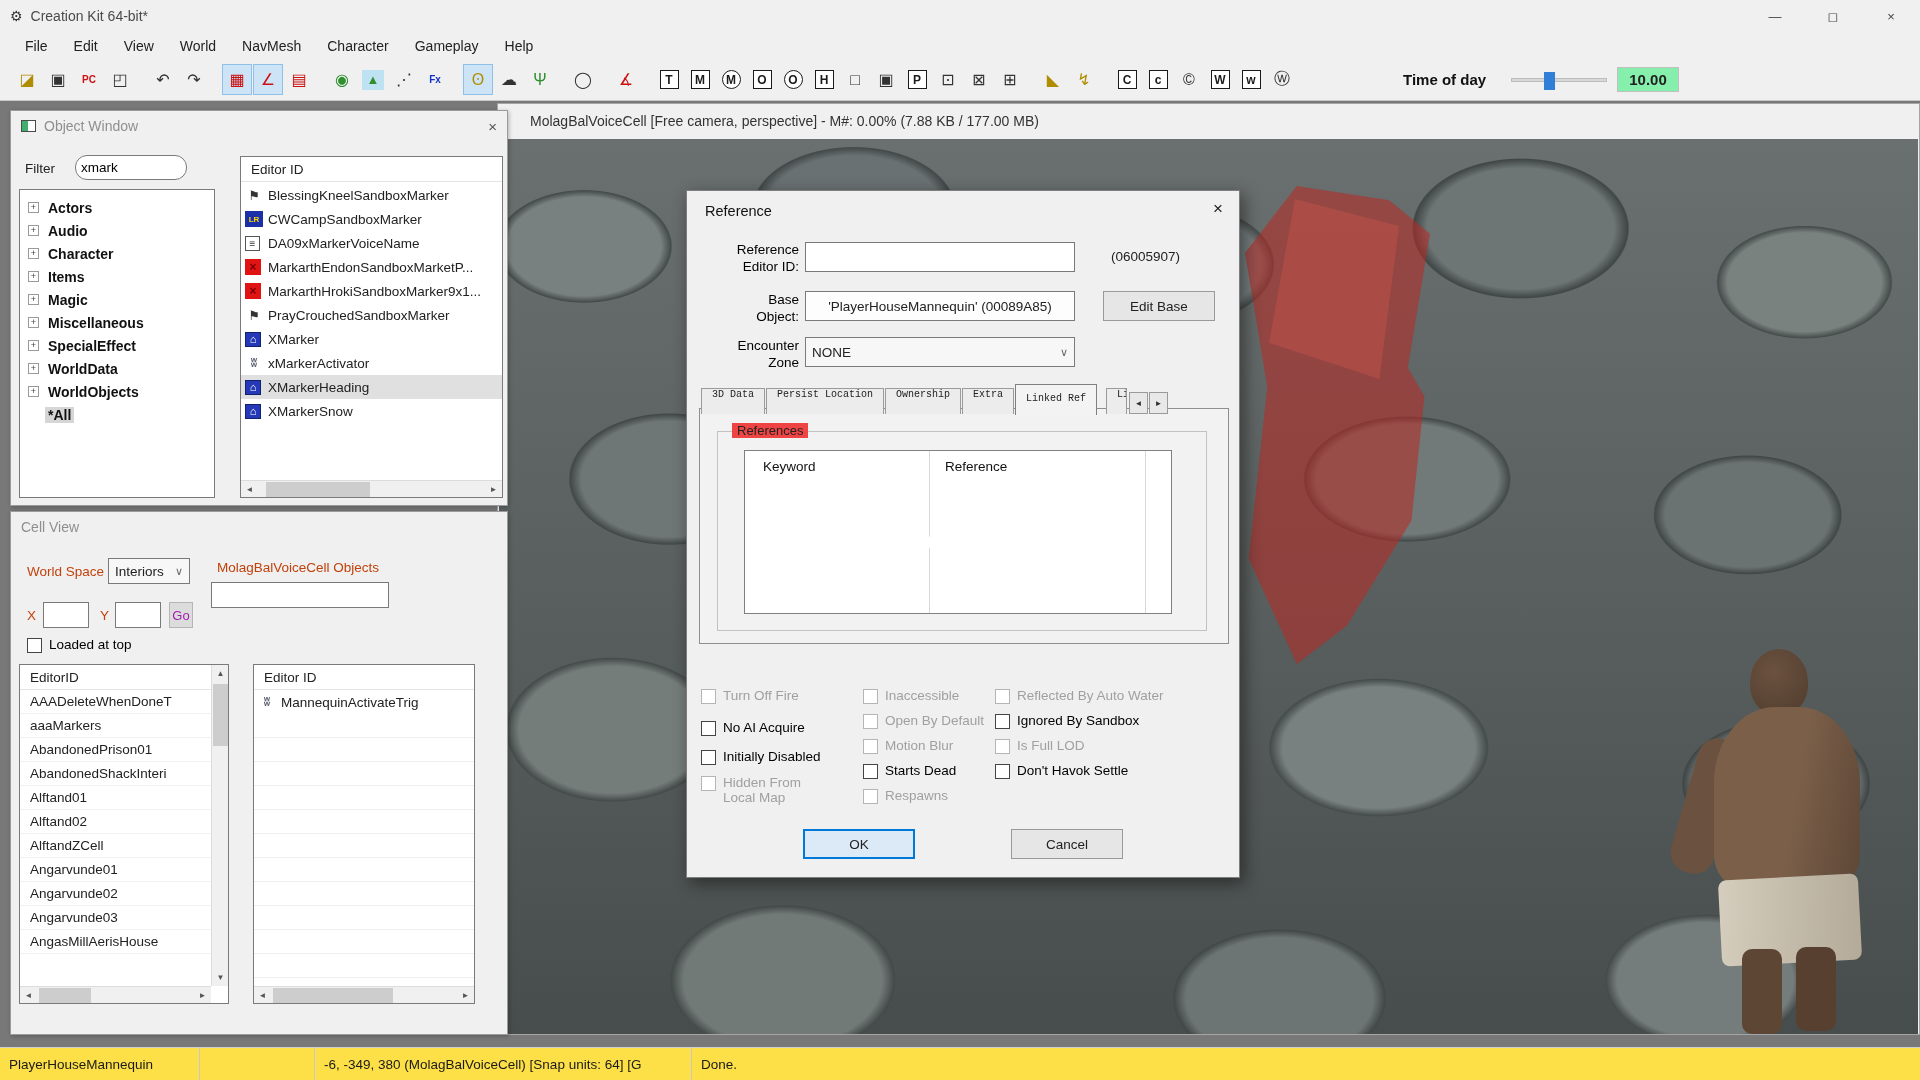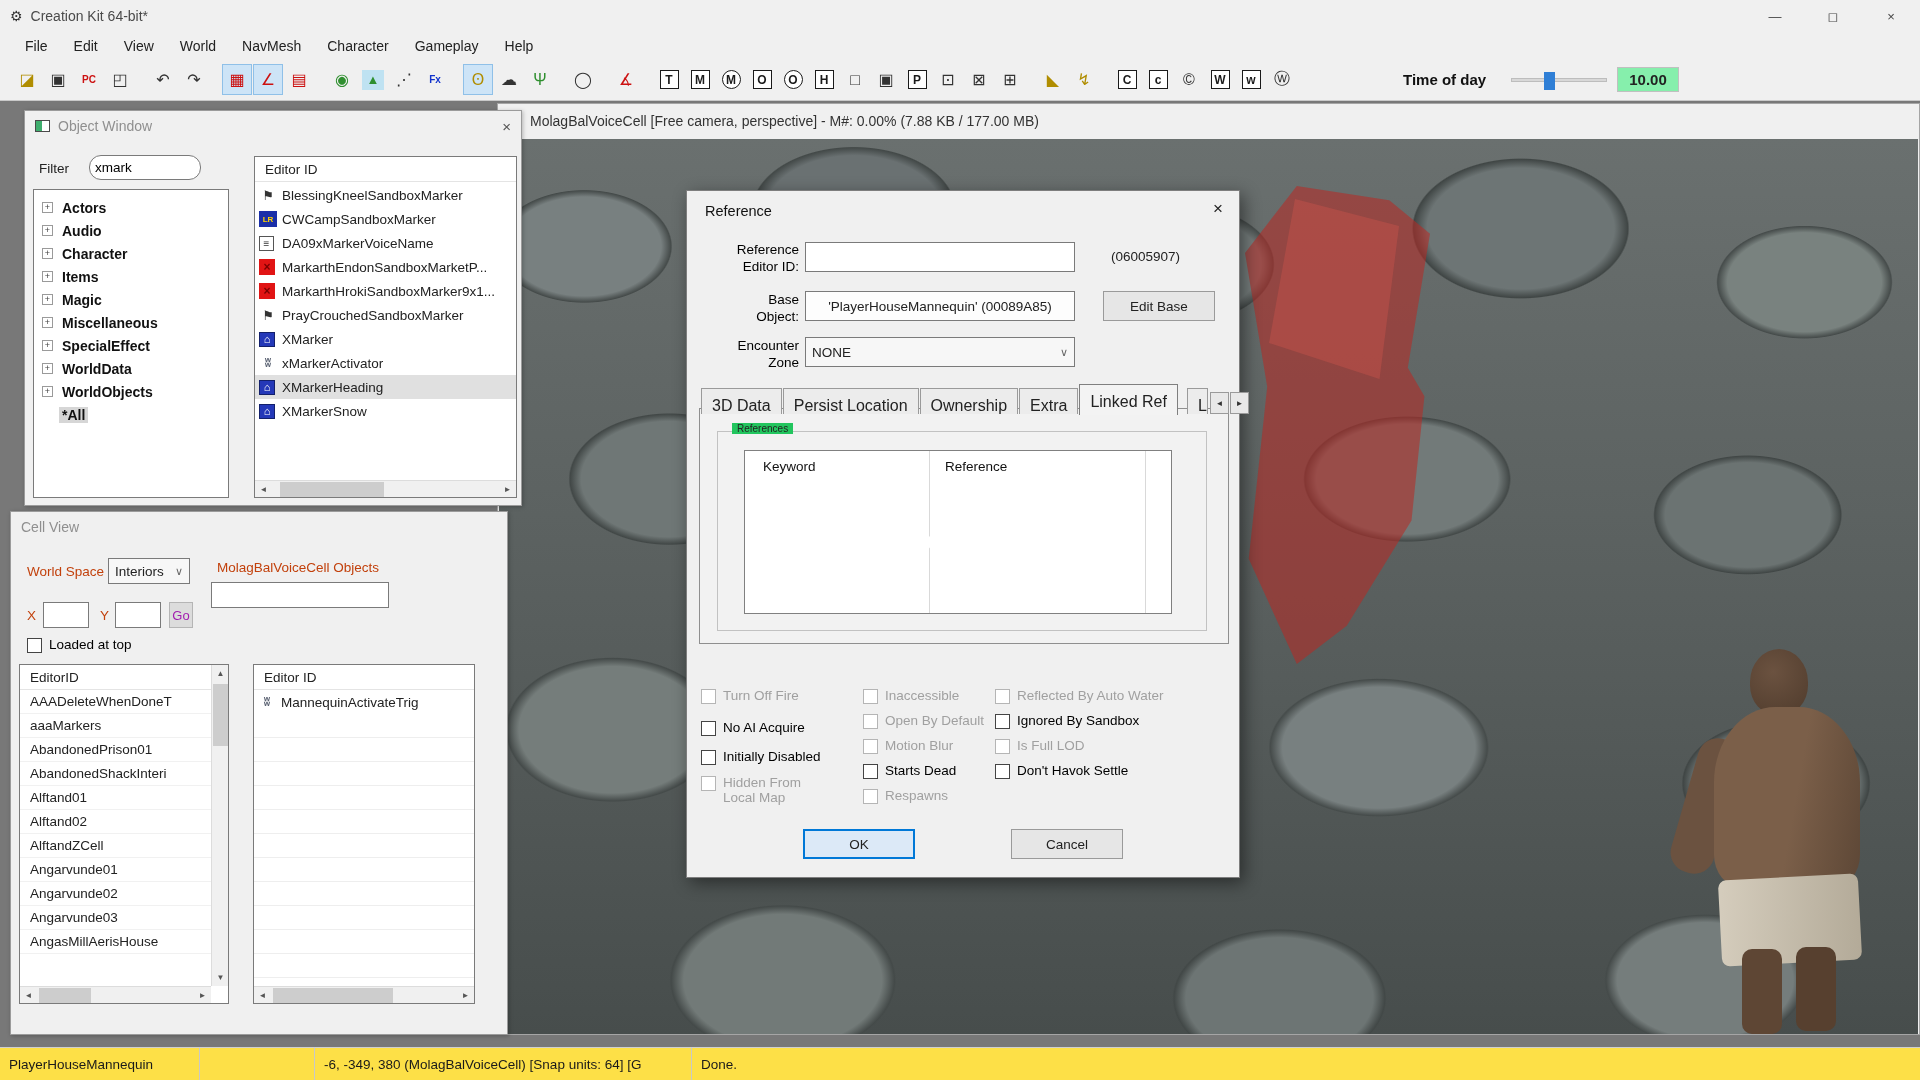--- a/index.html
+++ b/index.html
@@ -94,21 +94,21 @@
   .sbr::before { content:"►"; }
   .sbu::before { content:"▲"; }
   .sbd::before { content:"▼"; }
   .sbtrack { flex:1; height:17px; position:relative; }
   .sbthumb { position:absolute; top:1px; height:15px; background:#cdcdcd; }
   .vscroll { position:absolute; right:0; top:0; bottom:17px; width:17px; background:#f0f0f0; border-left:1px solid #dcdcdc; display:flex; flex-direction:column; }
   .vtrack { flex:1; position:relative; }
   .vthumb { position:absolute; left:1px; width:15px; background:#cdcdcd; }
 
   
-  #objwin { left:24px; top:110px; width:498px; height:396px; }
+  #objwin { left:10px; top:110px; width:498px; height:396px; }
   #objwin .filterrow { position:absolute; left:14px; top:50px; }
   #objwin .flabel { font-size:13.5px; color:#222; }
   .textbox { border:1px solid #7a7a7a; background:#fff; font-family:"Liberation Sans",sans-serif; font-size:13.5px; padding:2px 5px; }
   #filterinput { position:absolute; left:64px; top:44px; width:112px; height:25px;border-radius:12px; }
   #tree { left:8px; top:78px; width:196px; height:309px; padding-top:6px; }
   .titem { height:23px; display:flex; align-items:center; padding-left:8px; }
   .exp { width:11px; height:11px; border:1px solid #9a9a9a; background:#fff; font-size:9px; line-height:9px; display:flex; align-items:center; justify-content:center; color:#444; margin-right:6px; }
   .exp:empty { border:none; background:transparent; }
   .tlab { font-weight:bold; font-size:14px; color:#111; padding:0 3px; }
   .titem.sel .tlab { background:#d6d6d6; }
@@ -164,27 +164,27 @@
   .dlabel { position:absolute; text-align:right; font-size:13.5px; color:#000; line-height:17px; width:88px; }
   #refLbl { left:24px; top:50px; }
   #baseLbl { left:24px; top:100px; }
   #encLbl { left:24px; top:146px; }
   #refInput { position:absolute; left:118px; top:51px; width:270px; height:30px; }
   #formId { position:absolute; left:424px; top:58px; font-size:13.5px; }
   #baseField { position:absolute; left:118px; top:100px; width:270px; height:30px; background:#fdfdfd; border:1px solid #7a7a7a; display:flex; align-items:center; justify-content:center; font-size:13.5px; }
   #editBase { position:absolute; left:416px; top:100px; width:112px; height:30px; background:#e6e6e6; border:1px solid #9a9a9a; display:flex; align-items:center; justify-content:center; font-size:13.5px; }
   #encCombo { left:118px; top:146px; width:270px; height:30px; }
   #tabstrip { position:absolute; left:14px; top:192px; display:flex; align-items:flex-end; z-index:2; }
-  .tab { height:26px; padding:8px 10px 0; border:1px solid #9a9a9a; border-bottom:none; background:#ececec; font-size:16px; margin-right:1px; white-space:nowrap; }
+  .tab { height:26px; padding:0 10px 0; border:1px solid #9a9a9a; border-bottom:none; background:#ececec; font-size:10px; margin-right:1px; white-space:nowrap;font-family:Liberation Mono, monospace; }
   .tab.active { height:31px; padding-top:8px; background:#f3f3f3; position:relative; top:1px; border-color:#7f7f7f; }
   .tab.clip { width:21px; overflow:hidden; padding-right:0;margin-left:8px; }
   .tabspin { width:19px; height:22px; border:1px solid #9a9a9a; background:#e8e8e8; display:flex; align-items:center; justify-content:center; color:#333; font-size:8px; margin-left:1px; }
   #tabpage { position:absolute; left:12px; top:217px; width:530px; height:236px; border:1px solid #8f8f8f; background:#f2f2f2; }
   #refsGroup { position:absolute; left:30px; top:240px; width:490px; height:200px; border:1px solid #c2c2c2; }
-  #refsGroup .gtitle { position:absolute; left:14px; top:-9px; background:#22c55e; padding:0 5px; font-size:10px; }
+  #refsGroup .gtitle { position:absolute; left:14px; top:-9px; background:#ef4444; padding:0 5px; font-size:13px; }
   #refsTable { position:absolute; left:26px; top:18px; width:428px; height:164px; background:#fff; border:1px solid #808080;
      background-image:linear-gradient(#fff 0, #fff 0), repeating-linear-gradient(180deg, transparent 0 54px, #ececec 54px 55px); }
   #refsTable .colhdr { position:absolute; top:8px; font-size:13.5px; color:#111; }
   #colKeyword { left:18px; }
   #colReference { left:200px; }
   #refsTable .cdiv1 { position:absolute; left:184px; top:0; bottom:0; width:1px; background:#d9d9d9; }
   #refsTable .cdiv2 { position:absolute; left:400px; top:0; bottom:0; width:1px; background:#d9d9d9; }
   #cursor { position:absolute; left:238px; top:340px; width:15px; height:21px; background:#fff;
      clip-path:polygon(0 0, 0 100%, 28% 78%, 48% 98%, 62% 90%, 45% 68%, 72% 62%);
      filter:drop-shadow(0 0 1px #000); z-index:5; }

